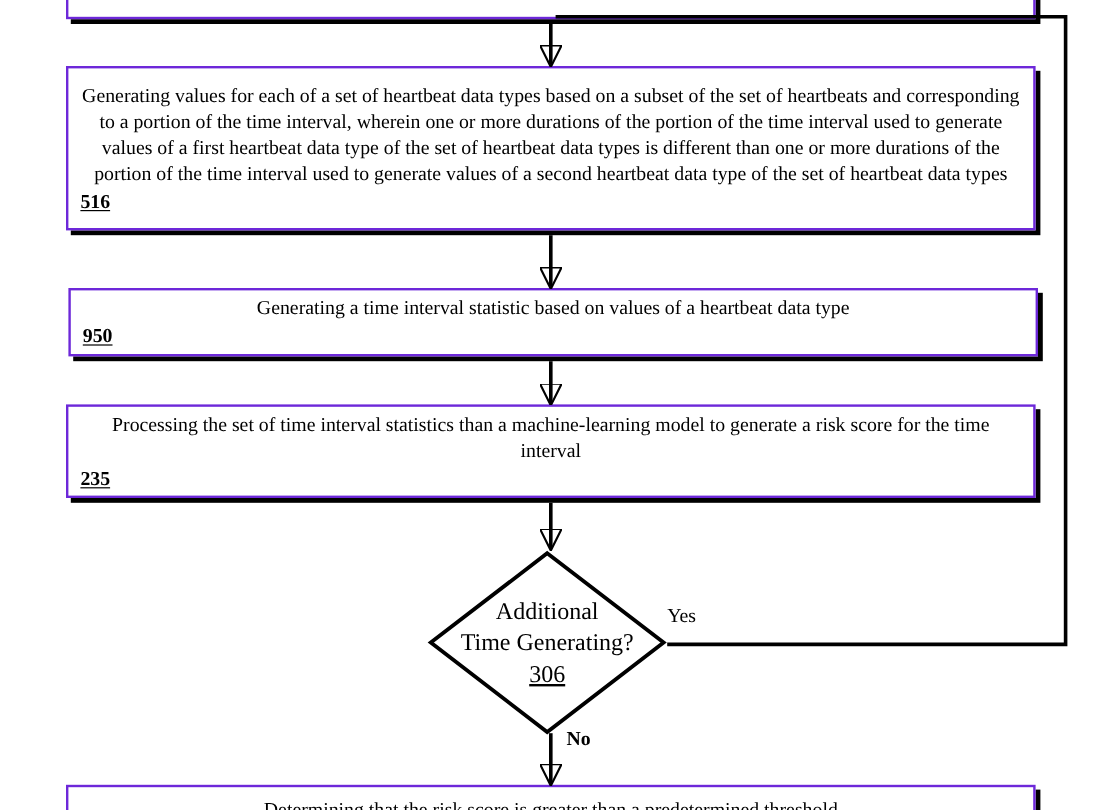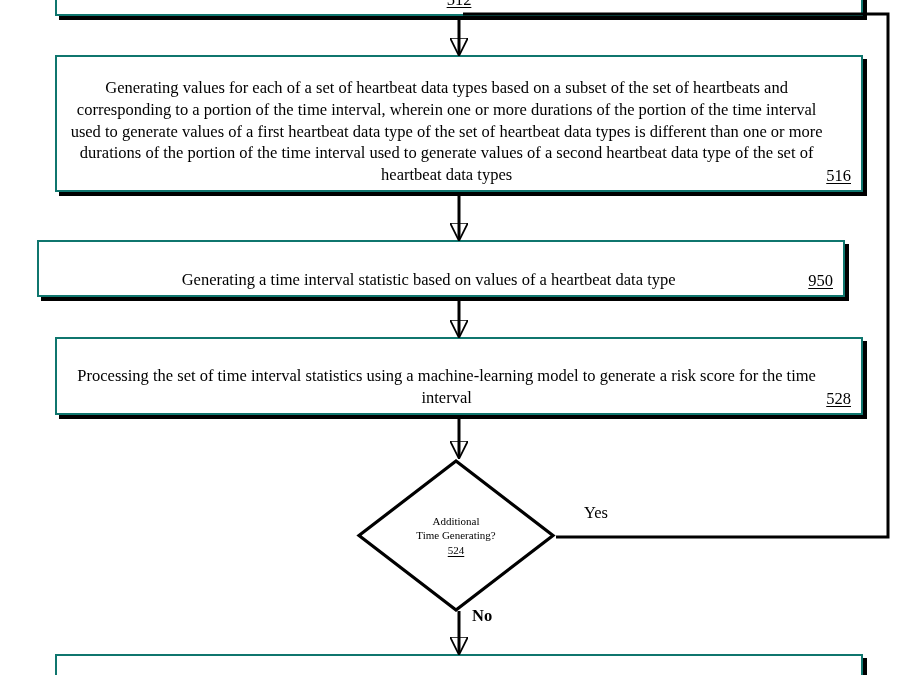--- a/index.html
+++ b/index.html
@@ -17,41 +17,42 @@
     height: 675px;
     background: #ffffff;
     overflow: hidden;
   }
 
   
   .proc-box {
     position: absolute;
     box-sizing: border-box;
     background: #ffffff;
-    border: 2px solid #0f766e;
+    border: 2px solid #6d28d9;
     box-shadow: 4px 4px 0 0 #000000;
     display: flex;
-    flex-direction: row;
-    align-items: flex-end;
+    flex-direction: column;
+    align-items: flex-start;
     justify-content: center;
     text-align: center;
     padding: 4px 10px;
   }
   .proc-text {
     font-size: 16.5px;
     line-height: 1.32;
     text-align: center;
     width: 100%;
   }
   .proc-ref {
     font-size: 16.5px;
     line-height: 1.3;
     text-decoration: underline;
     text-underline-offset: 2px;
     margin-top: 1px;
+    font-weight: bold;
   }
 
   
   .diamond-wrap {
     position: absolute;
   }
   .diamond-wrap svg {
     position: absolute;
     left: 0;
     top: 0;
@@ -61,21 +62,21 @@
     position: absolute;
     left: 0;
     top: 0;
     width: 100%;
     height: 100%;
     display: flex;
     flex-direction: column;
     align-items: center;
     justify-content: center;
     text-align: center;
-    font-size: 11px;
+    font-size: 20px;
     line-height: 1.30;
     pointer-events: none;
   }
   .diamond-ref {
     text-decoration: underline;
     text-underline-offset: 2px;
   }
 
   
   .branch-label {
@@ -106,42 +107,42 @@
 
   <div class="proc-box" style="left:55px; top:-36px; width:808px; height:52px;">
     <div class="proc-ref">512</div>
   </div>
 
   <div class="proc-box" style="left:55px; top:55px; width:808px; height:137px;">
     <div class="proc-text">Generating values for each of a set of heartbeat data types based on a subset of the set of heartbeats and corresponding to a portion of the time interval, wherein one or more durations of the portion of the time interval used to generate values of a first heartbeat data type of the set of heartbeat data types is different than one or more durations of the portion of the time interval used to generate values of a second heartbeat data type of the set of heartbeat data types</div>
     <div class="proc-ref">516</div>
   </div>
 
-  <div class="proc-box" style="left:37px; top:240px; width:808px; height:57px;">
+  <div class="proc-box" style="left:57px; top:240px; width:808px; height:57px;">
     <div class="proc-text">Generating a time interval statistic based on values of a heartbeat data type</div>
     <div class="proc-ref">950</div>
   </div>
 
   <div class="proc-box" style="left:55px; top:337px; width:808px; height:78px;">
-    <div class="proc-text">Processing the set of time interval statistics using a machine-learning model to generate a risk score for the time interval</div>
-    <div class="proc-ref">528</div>
+    <div class="proc-text">Processing the set of time interval statistics than a machine-learning model to generate a risk score for the time interval</div>
+    <div class="proc-ref">235</div>
   </div>
 
   <div class="diamond-wrap" style="left:356px; top:458px; width:200px; height:155px;">
     <svg width="200" height="155" viewBox="0 0 200 155">
       <polygon points="100,3 197,77.5 100,152 3,77.5" fill="#ffffff" stroke="#000000" stroke-width="3.2" stroke-linejoin="miter"></polygon>
     </svg>
     <div class="diamond-label">
       <div>Additional</div>
       <div>Time Generating?</div>
-      <div class="diamond-ref">524</div>
+      <div class="diamond-ref">306</div>
     </div>
   </div>
 
-  <div class="branch-label" style="left:556px; top:505px;margin-left:28px;">Yes</div>
+  <div class="branch-label" style="left:556px; top:505px;">Yes</div>
   <div class="branch-label" style="left:472px; top:608px;font-weight:bold;">No</div>
 
   <div class="proc-box" style="left:55px; top:654px; width:808px; height:70px; justify-content:flex-start; padding-top:8px;">
     <div class="proc-text">Determining that the risk score is greater than a predetermined threshold</div>
   </div>
 
   <svg id="connectors">
     <defs>
       <marker id="arrowhead" viewBox="0 0 10 10" refX="9" refY="5" markerWidth="6" markerHeight="6" orient="auto-start-reverse">
         <path d="M 0 0 L 10 5 L 0 10 z" fill="#000000" stroke="none"></path>

